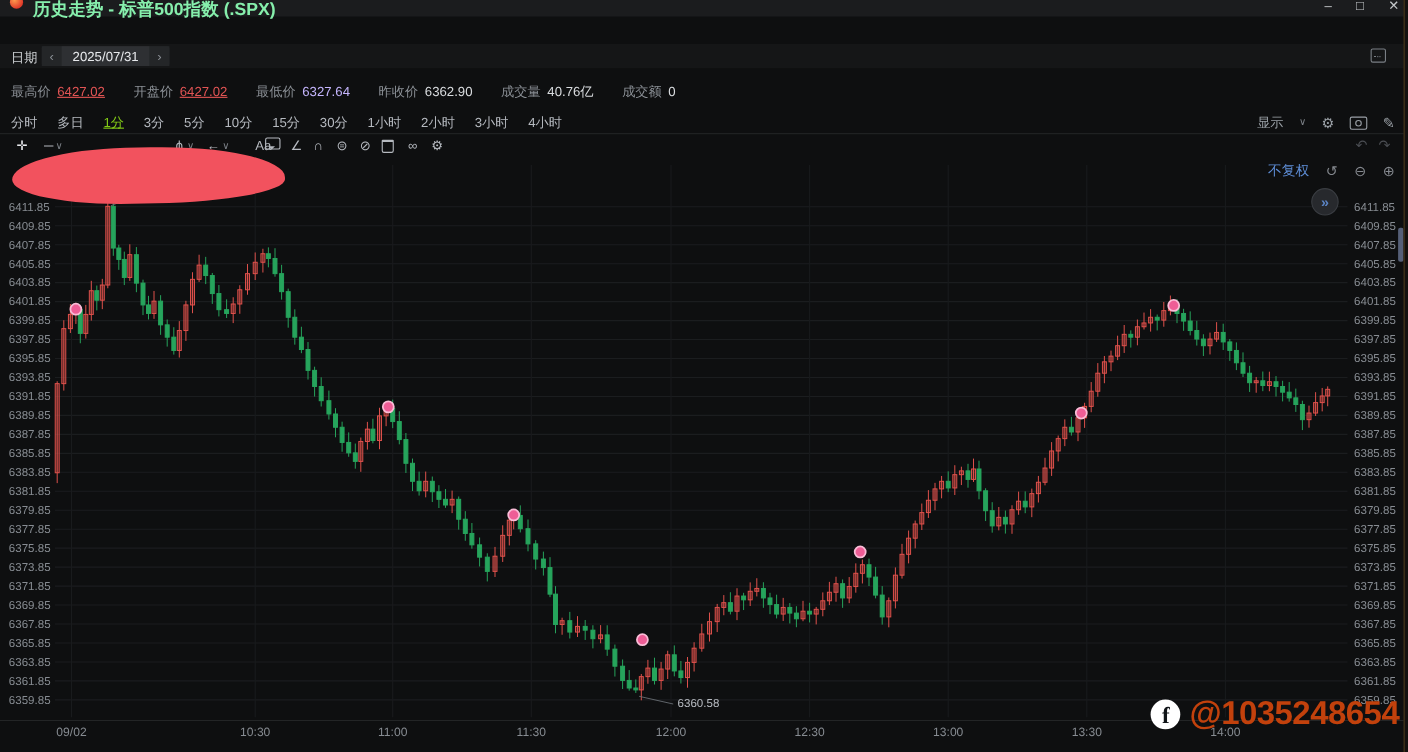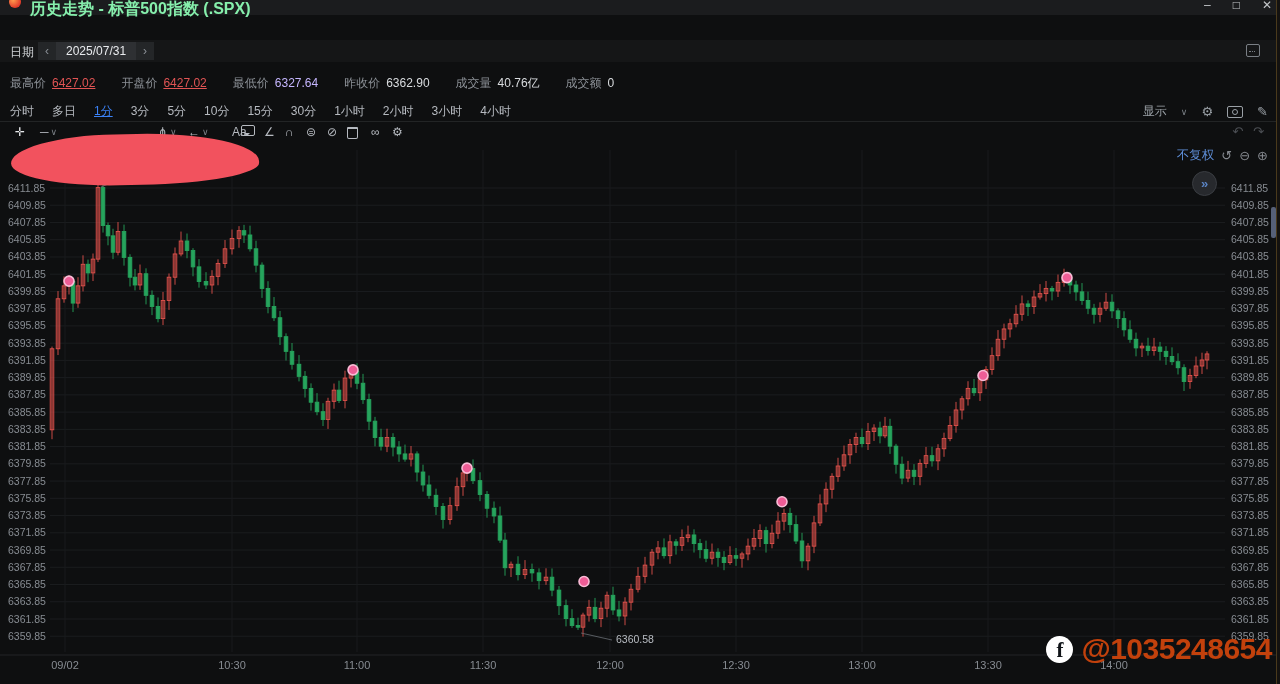--- a/index.html
+++ b/index.html
@@ -26,41 +26,41 @@
   .qarrow{font-size:17px;font-weight:bold;color:#2fbf4f;}
   .qchg,.qpct{font-size:12.5px;color:#2fbf4f;}
   
   .statsrow{position:absolute;left:10px;top:75px;display:flex;gap:26px;font-size:12px;}
   .stat .sl{color:#8b9096;margin-right:6px;}
   .sv-red{color:#e15454;text-decoration:underline;} .sv-green{color:#c4b5fd;} .sv-white{color:#d9dcdf;}
   
   .tfrow{position:absolute;left:0;top:100px;width:100%;height:21px;border-bottom:1px solid #222425;}
   .tabs{position:absolute;left:10px;top:3px;display:flex;gap:18px;font-size:12px;color:#b6bac0;}
   .tab{cursor:pointer;}
-  .tab.active{color:#3b82f6;text-decoration:underline;}
+  .tab.active{color:#84cc16;text-decoration:underline;}
   .tfright{position:absolute;right:12px;top:3px;display:flex;align-items:center;gap:14px;color:#9aa0a6;font-size:12px;}
   .caret{font-size:9px;color:#7d8288;}
   .gearico{font-size:13px;line-height:12px;}
   .camico{position:relative;width:14px;height:10px;border:1.2px solid #9aa0a6;border-radius:2px;margin-top:1px;}
   .camico::before{content:"";position:absolute;left:4px;top:1.5px;width:4px;height:4px;border:1px solid #9aa0a6;border-radius:50%;}
   .pencilico{font-size:13px;}
   
   .toolrow{position:absolute;left:0;top:122px;width:100%;height:22px;}
   .tool{position:absolute;top:3px;color:#b6bac0;font-size:12px;display:flex;align-items:center;gap:2px;cursor:pointer;}
   .tool .g{font-size:12px;line-height:14px;}
   .panico{color:#e8eaed;font-size:14px;font-weight:bold;}
   .bubbleico{position:relative;width:12px;height:9px;border:1.2px solid #b6bac0;border-radius:2px;}
   .bubbleico::after{content:"";position:absolute;left:2px;bottom:-4px;border:3px solid transparent;border-top-color:#b6bac0;}
   .trashico{position:relative;width:9px;height:9px;border:1.2px solid #b6bac0;border-top:2px solid #b6bac0;border-radius:1px 1px 2px 2px;margin-top:2px;}
   .undoredo{position:absolute;right:16px;top:2px;display:flex;gap:10px;color:#4b4e53;font-size:13px;}
   
   #chart-svg{position:absolute;left:0;top:0;}
   .blob{position:absolute;left:11px;top:134px;width:248px;height:51px;background:#f2525e;
         border-radius:46% 54% 52% 48% / 58% 64% 42% 52%;transform:rotate(-1.2deg);z-index:6;}
-  .adjrow{position:absolute;right:12px;top:147px;display:flex;align-items:center;gap:7px;z-index:4;}
+  .adjrow{position:absolute;right:12px;top:147px;display:flex;align-items:center;gap:15px;z-index:4;}
   .adjlabel{color:#5f8fd9;font-size:12.5px;}
   .adjico{color:#85898f;font-size:13px;}
   .expandbtn{position:absolute;left:1192px;top:171px;width:23px;height:23px;border-radius:50%;
              background:#27292d;border:1px solid #3a3d42;color:#5b84c4;font-size:13px;font-weight:bold;
              display:flex;align-items:center;justify-content:center;z-index:4;cursor:pointer;}
   .watermark{position:absolute;right:8px;bottom:18px;display:flex;align-items:center;gap:8px;z-index:8;}
   .fbcircle{width:27px;height:27px;border-radius:50%;background:#ffffff;display:flex;align-items:center;justify-content:center;}
   .fbf{color:#101418;font-size:21px;font-weight:bold;font-family:"Liberation Serif","DejaVu Serif",serif;margin-top:2px;}
   .wmtext{color:#c2410c;font-size:30px;font-weight:bold;letter-spacing:-.5px;}
   .scrollthumb{position:absolute;left:1271px;top:207px;width:5px;height:31px;background:#566078;border-radius:2px;z-index:4;}

